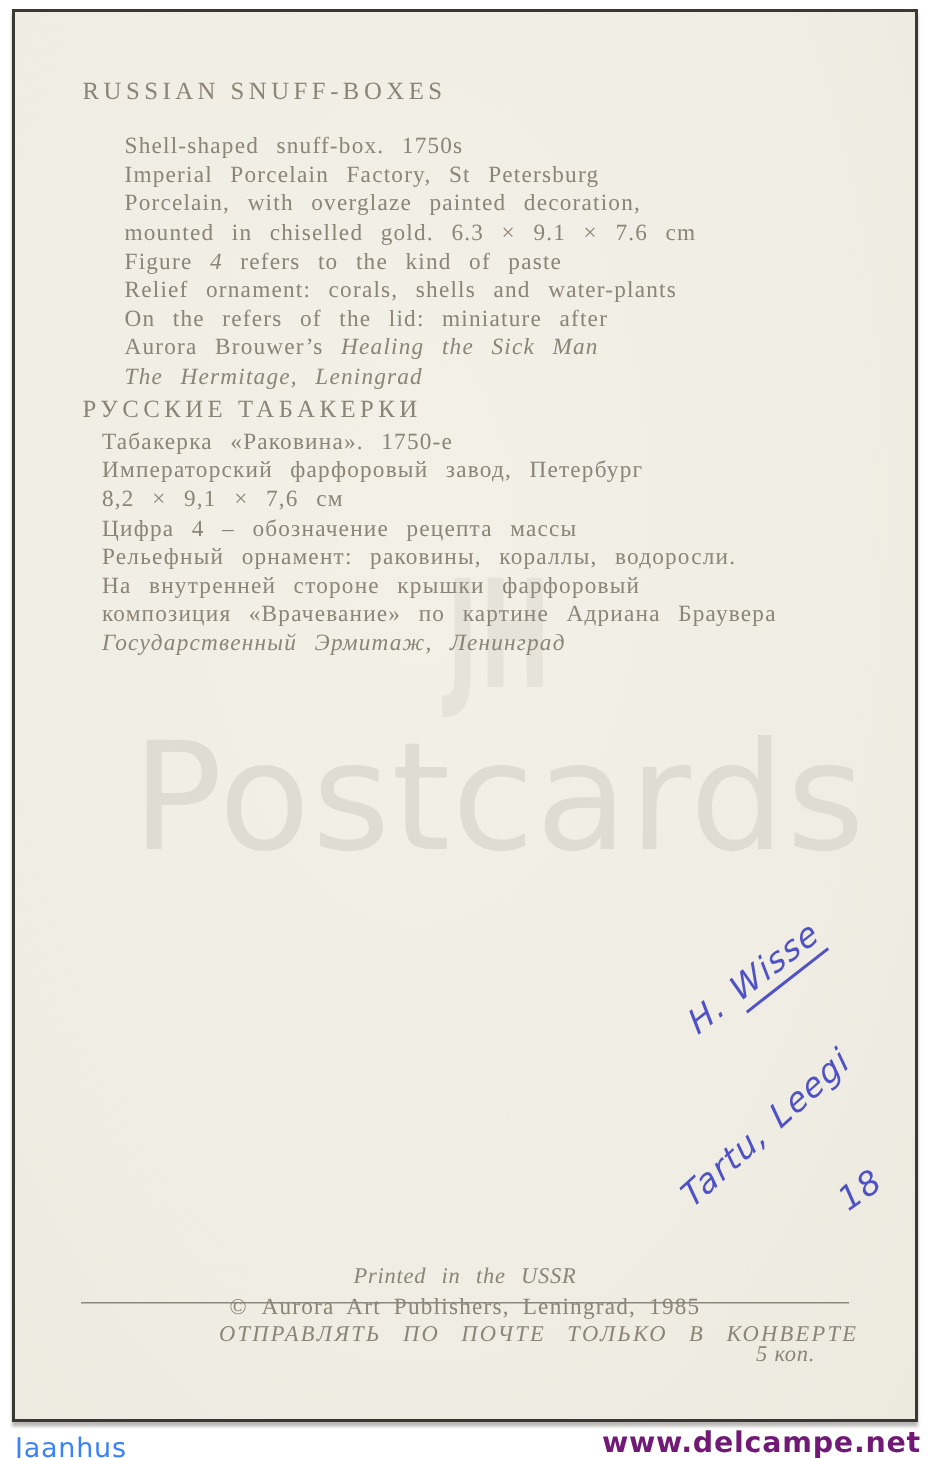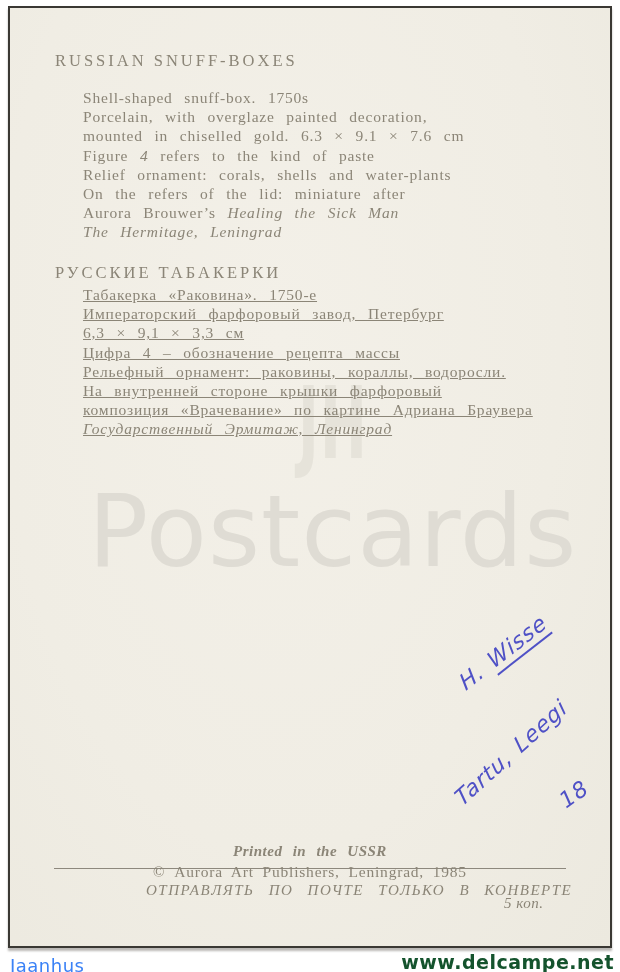--- a/index.html
+++ b/index.html
@@ -78,21 +78,21 @@
     position: absolute; left: 0; top: 855px; width: 100%;
     text-align: center;
     font-size: 15.5px; letter-spacing: 0.8px; word-spacing: 4px;
     white-space: nowrap;
   }
   .pub-line1 .c-icon { margin-right: 9px; font-size: 15px; }
   .pub-line2 {
     position: absolute; left: 0; top: 835px; width: 100%;
     text-align: center;
     font-style: italic;
-    font-size: 15px; letter-spacing: 0.5px; word-spacing: 6px; font-weight: bold;
+    font-size: 15px; letter-spacing: 0.5px; word-spacing: 6px;
   }
   .rule {
     position: absolute; left: 44px; top: 860px;
     width: 512px; height: 0;
     border-top: 1.5px solid #8d887d;
   }
   .notice {
     position: absolute; left: 104px; top: 874px;
     font-style: italic; font-size: 15px;
     letter-spacing: 1.5px; word-spacing: 9px;
@@ -108,56 +108,57 @@
 
   
   .wm-jaanhus {
     position: absolute; left: 10px; top: 955px;
     font-family: "DejaVu Sans", sans-serif;
     font-size: 18px; color: #3b82f6; letter-spacing: 0.5px;
   }
   .wm-delcampe {
     position: absolute; right: 6px; top: 951px;
     font-family: "DejaVu Sans", sans-serif;
-    font-size: 19px; font-weight: bold; color: #14532d; letter-spacing: 0.5px;
+    font-size: 19px; font-weight: bold; color: #701a75; letter-spacing: 0.5px;
   }
 
   
   .en-title { left: 45px; top: 43px; }
   .en-lines { left: 73px; top: 80px; }
   .ru-title { left: 45px; top: 255px; }
-  .ru-lines { left: 73px; top: 277px; text-decoration: underline; }
+  .ru-lines { left: 58px; top: 277px; }
 </style>
 </head>
 <body>
 
 <div class="page">
 
   <div class="card ink">
 
     <div class="wm-jh">JH</div>
     <div class="wm-postcards">Postcards</div>
 
     <div class="blk-title en-title z1">RUSSIAN SNUFF-BOXES</div>
     <div class="lines en-lines z1">
         <div class="tline"><span>Shell-shaped snuff-box. 1750s</span></div>
+        <div class="tline"><span>Imperial Porcelain Factory, St Petersburg</span></div>
         <div class="tline"><span>Porcelain, with overglaze painted decoration,</span></div>
         <div class="tline"><span>mounted in chiselled gold. 6.3 × 9.1 × 7.6 cm</span></div>
         <div class="tline"><span>Figure </span><span class="it">4</span><span> refers to the kind of paste</span></div>
         <div class="tline"><span>Relief ornament: corals, shells and water-plants</span></div>
         <div class="tline"><span>On the refers of the lid: miniature after</span></div>
         <div class="tline"><span>Aurora Brouwer’s </span><span class="it">Healing the Sick Man</span></div>
         <div class="tline"><span class="it">The Hermitage, Leningrad</span></div>
       </div>
 
     <div class="blk-title ru-title z1">РУССКИЕ ТАБАКЕРКИ</div>
     <div class="lines ru-lines z1">
         <div class="tline"><span>Табакерка «Раковина». 1750-е</span></div>
         <div class="tline"><span>Императорский фарфоровый завод, Петербург</span></div>
-        <div class="tline"><span>6,3 × 9,1 × 3,3 см</span></div>
+        <div class="tline"><span>8,2 × 9,1 × 7,6 см</span></div>
         <div class="tline"><span>Цифра 4 – обозначение рецепта массы</span></div>
         <div class="tline"><span>Рельефный орнамент: раковины, кораллы, водоросли.</span></div>
         <div class="tline"><span>На внутренней стороне крышки фарфоровый</span></div>
         <div class="tline"><span>композиция «Врачевание» по картине Адриана Браувера</span></div>
         <div class="tline"><span class="it">Государственный Эрмитаж, Ленинград</span></div>
       </div>
 
     <div class="hand hand1">
         <div class="tline"><span>H. </span><span class="u">Wisse</span></div>
       </div>

